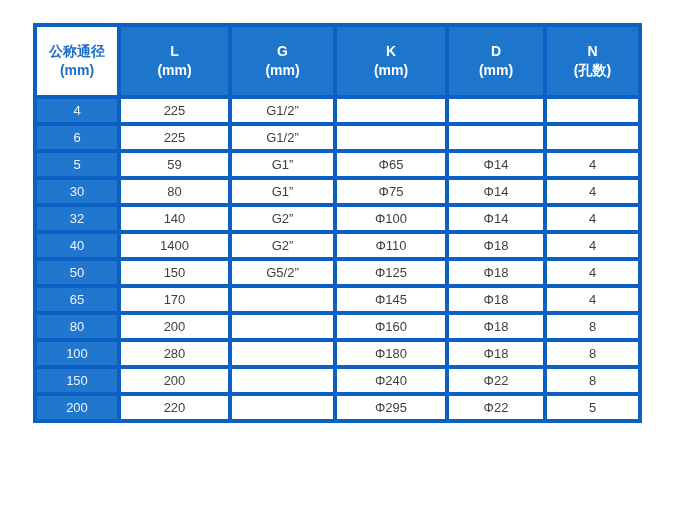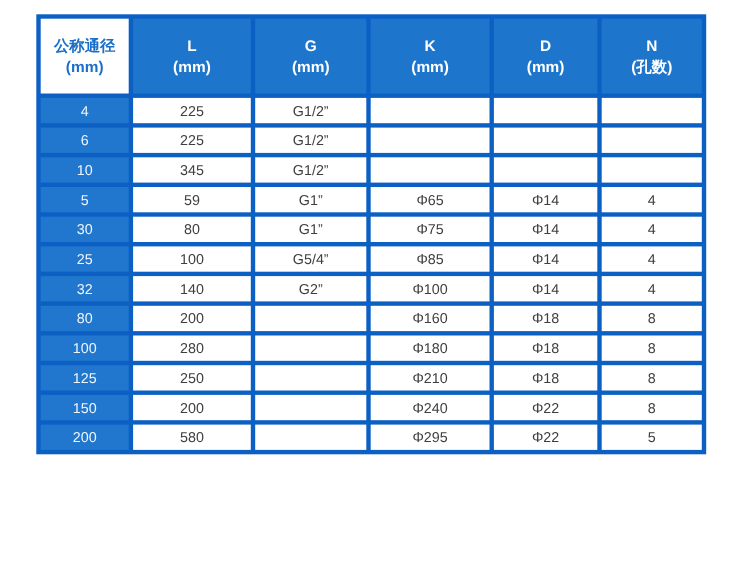--- a/index.html
+++ b/index.html
@@ -18,20 +18,21 @@
   .table-wrap {
     position: absolute;
     left: 33px;
     top: 13px;
   }
   table.spec {
     border-collapse: separate;
     border-spacing: 4px;
     background: #0c60c4;
     table-layout: fixed;
+    margin-top: 10px;
   }
   table.spec th, table.spec td {
     text-align: center;
     vertical-align: middle;
     padding: 0;
     overflow: hidden;
     white-space: nowrap;
   }
   thead th {
     height: 68px;
@@ -111,107 +112,107 @@
 
   <tr>
     <td class="rowhead">6</td>
     <td>225</td>
     <td>G1/2”</td>
     <td></td>
     <td></td>
     <td></td>
   </tr>
 
-  <tr>
-    <td class="rowhead">10</td>
-    <td>345</td>
-    <td>G1/2”</td>
-    <td></td>
-    <td></td>
-    <td></td>
-  </tr>
 
   <tr>
     <td class="rowhead">5</td>
     <td>59</td>
     <td>G1”</td>
     <td>Φ65</td>
     <td>Φ14</td>
     <td>4</td>
   </tr>
 
   <tr>
     <td class="rowhead">30</td>
     <td>80</td>
     <td>G1”</td>
     <td>Φ75</td>
     <td>Φ14</td>
     <td>4</td>
   </tr>
 
-  <tr>
-    <td class="rowhead">25</td>
-    <td>100</td>
-    <td>G5/4”</td>
-    <td>Φ85</td>
-    <td>Φ14</td>
-    <td>4</td>
-  </tr>
 
   <tr>
     <td class="rowhead">32</td>
     <td>140</td>
     <td>G2”</td>
     <td>Φ100</td>
     <td>Φ14</td>
     <td>4</td>
   </tr>
 
-
-
+  <tr>
+    <td class="rowhead">40</td>
+    <td>1400</td>
+    <td>G2”</td>
+    <td>Φ110</td>
+    <td>Φ18</td>
+    <td>4</td>
+  </tr>
+
+  <tr>
+    <td class="rowhead">50</td>
+    <td>150</td>
+    <td>G5/2”</td>
+    <td>Φ125</td>
+    <td>Φ18</td>
+    <td>4</td>
+  </tr>
+
+  <tr>
+    <td class="rowhead">65</td>
+    <td>170</td>
+    <td></td>
+    <td>Φ145</td>
+    <td>Φ18</td>
+    <td>4</td>
+  </tr>
 
   <tr>
     <td class="rowhead">80</td>
     <td>200</td>
     <td></td>
     <td>Φ160</td>
     <td>Φ18</td>
     <td>8</td>
   </tr>
 
   <tr>
     <td class="rowhead">100</td>
     <td>280</td>
     <td></td>
     <td>Φ180</td>
     <td>Φ18</td>
     <td>8</td>
   </tr>
 
-  <tr>
-    <td class="rowhead">125</td>
-    <td>250</td>
-    <td></td>
-    <td>Φ210</td>
-    <td>Φ18</td>
-    <td>8</td>
-  </tr>
 
   <tr>
     <td class="rowhead">150</td>
     <td>200</td>
     <td></td>
     <td>Φ240</td>
     <td>Φ22</td>
     <td>8</td>
   </tr>
 
   <tr>
     <td class="rowhead">200</td>
-    <td>580</td>
+    <td>220</td>
     <td></td>
     <td>Φ295</td>
     <td>Φ22</td>
     <td>5</td>
   </tr>
 </tbody>
     </table>
   </div>
 </div>
 

